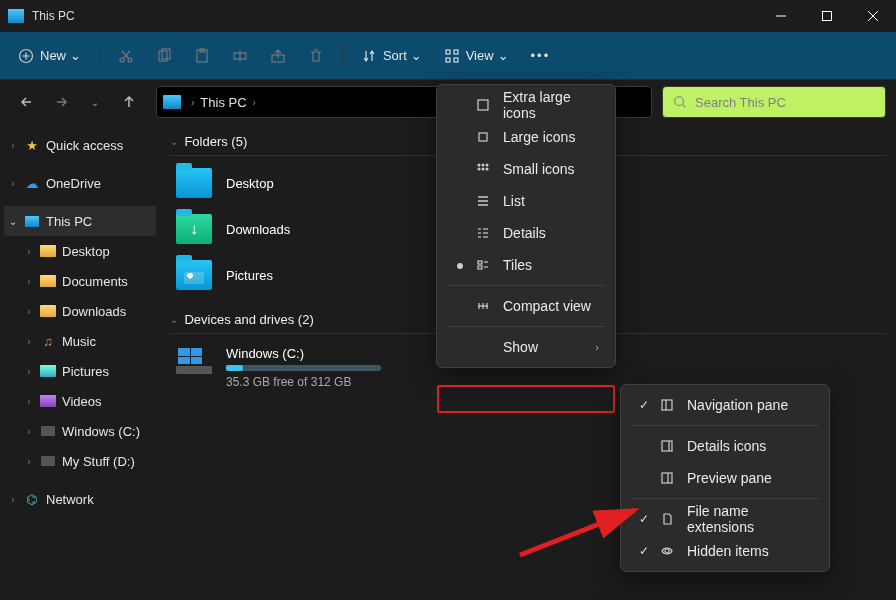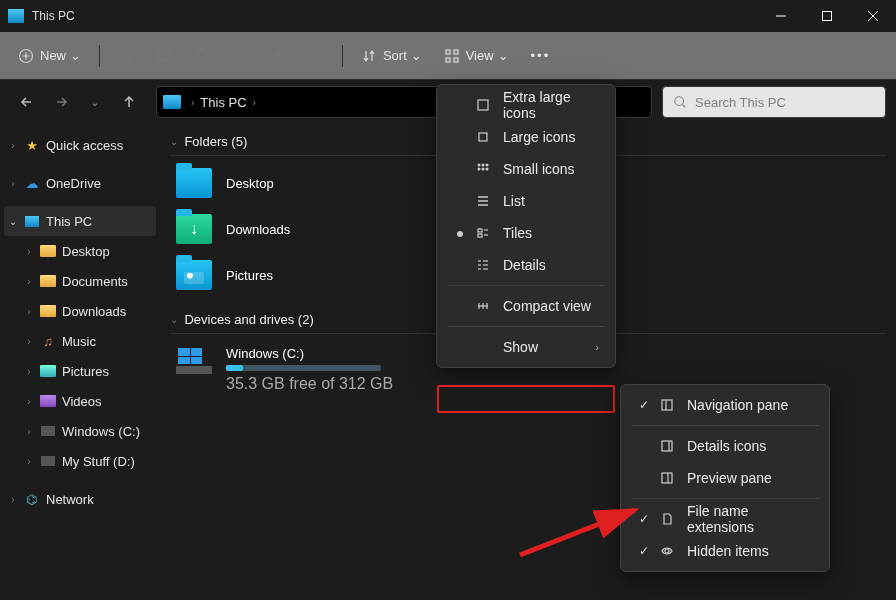--- a/index.html
+++ b/index.html
@@ -31,21 +31,21 @@
     .wc-btn svg { stroke: #fff; stroke-width: 1; fill: none; }
 
     
     .toolbar {
       height: 48px;
       display: flex;
       align-items: center;
       padding: 0 8px;
       gap: 2px;
       border-bottom: 1px solid #2a2a2a;
-      background: #737373;
+      background: #0c4a6e;
     }
     .tb-btn {
       height: 36px;
       display: flex; align-items: center;
       padding: 0 10px;
       border-radius: 4px;
       color: #a0a0a0;
     }
     .tb-btn.enabled { color: #e6e6e6; }
     .tb-btn .lbl { margin-left: 6px; }
@@ -80,21 +80,21 @@
     .addressbar .pcicon {
       width: 18px; height: 14px;
       background: linear-gradient(#4dc8f4,#0f87c9);
       border-radius: 1px;
       margin-right: 4px;
     }
     .crumb-arrow { color: #888; font-size: 10px; padding: 0 2px; }
     .searchbox {
       width: 224px;
       height: 32px;
-      background: #e5e5e5;
+      background: #bef264;
       border: 1px solid #3a3a3a;
       border-radius: 4px;
       display: flex;
       align-items: center;
       padding: 0 10px;
       color: #888;
     }
     .searchbox span.ph { margin-left: 8px; color: #808080; font-size: 13px; }
 
     
@@ -173,21 +173,21 @@
     .drive-icon {
       width: 36px; height: 30px;
       position: relative;
     }
     .drive-icon .bar{position:absolute; bottom:2px; left:0; width:36px; height:8px; background:#555; border-radius:1px;}
     .drive-icon .win{position:absolute; top:2px; left:2px; width:24px; height:16px; display:grid; grid-template:1fr 1fr/1fr 1fr; gap:1px;}
     .drive-icon .win div{background:#2f9be8;}
     .drive-info { display:flex; flex-direction:column; gap:4px; }
     .progress { width: 155px; height: 6px; background: #3f5561; border-radius: 2px; position: relative; }
     .progress .fill { position:absolute; left:0; top:0; height:100%; width: 11%; background:#39c4f0; border-radius:2px;}
-    .substat { font-size: 16px; color: #a9a9a9; }
+    .substat { font-size: 12px; color: #a9a9a9; }
 
     
     .menu {
       position: absolute;
       background: #2b2b2b;
       border: 1px solid #404040;
       border-radius: 6px;
       padding: 4px;
       box-shadow: 0 8px 24px rgba(0,0,0,0.5);
     }
@@ -519,44 +519,44 @@
       <span class="mi-icon">
         <svg class="icon14" viewBox="0 0 14 14" fill="none" stroke="#ccc" stroke-width="1.5">
           <line x1="2" y1="3" x2="12" y2="3"></line>
           <line x1="2" y1="7" x2="12" y2="7"></line>
           <line x1="2" y1="11" x2="12" y2="11"></line>
         </svg>
       </span>
       <span class="mi-label">List</span>
     </div>
   <div class="menu-item">
-      <span class="check"><span class="bullet"></span></span>
-      <span class="mi-icon">
-        <svg class="icon14" viewBox="0 0 14 14" fill="none" stroke="#ccc" stroke-width="1.2">
-          <rect x="2" y="3" width="4" height="3"></rect>
-          <line x1="8" y1="4" x2="12" y2="4"></line>
-          <rect x="2" y="8" width="4" height="3"></rect>
-          <line x1="8" y1="9" x2="12" y2="9"></line>
-        </svg>
-      </span>
-      <span class="mi-label">Tiles</span>
-    </div>
-  <div class="menu-item">
       <span class="check"></span>
       <span class="mi-icon">
         <svg class="icon14" viewBox="0 0 14 14" fill="none" stroke="#ccc" stroke-width="1.2">
           <line x1="2" y1="3" x2="5" y2="3"></line>
           <line x1="7" y1="3" x2="12" y2="3"></line>
           <line x1="2" y1="7" x2="5" y2="7"></line>
           <line x1="7" y1="7" x2="12" y2="7"></line>
           <line x1="2" y1="11" x2="5" y2="11"></line>
           <line x1="7" y1="11" x2="12" y2="11"></line>
         </svg>
       </span>
       <span class="mi-label">Details</span>
+    </div>
+  <div class="menu-item">
+      <span class="check"><span class="bullet"></span></span>
+      <span class="mi-icon">
+        <svg class="icon14" viewBox="0 0 14 14" fill="none" stroke="#ccc" stroke-width="1.2">
+          <rect x="2" y="3" width="4" height="3"></rect>
+          <line x1="8" y1="4" x2="12" y2="4"></line>
+          <rect x="2" y="8" width="4" height="3"></rect>
+          <line x1="8" y1="9" x2="12" y2="9"></line>
+        </svg>
+      </span>
+      <span class="mi-label">Tiles</span>
     </div>
   <div class="menu-sep"></div>
   <div class="menu-item">
       <span class="check"></span>
       <span class="mi-icon">
         <svg class="icon14" viewBox="0 0 14 14" fill="none" stroke="#ccc" stroke-width="1.2">
           <line x1="3" y1="4" x2="3" y2="10"></line>
           <line x1="7" y1="4" x2="7" y2="10"></line>
           <line x1="11" y1="4" x2="11" y2="10"></line>
           <line x1="2" y1="7" x2="12" y2="7"></line>

